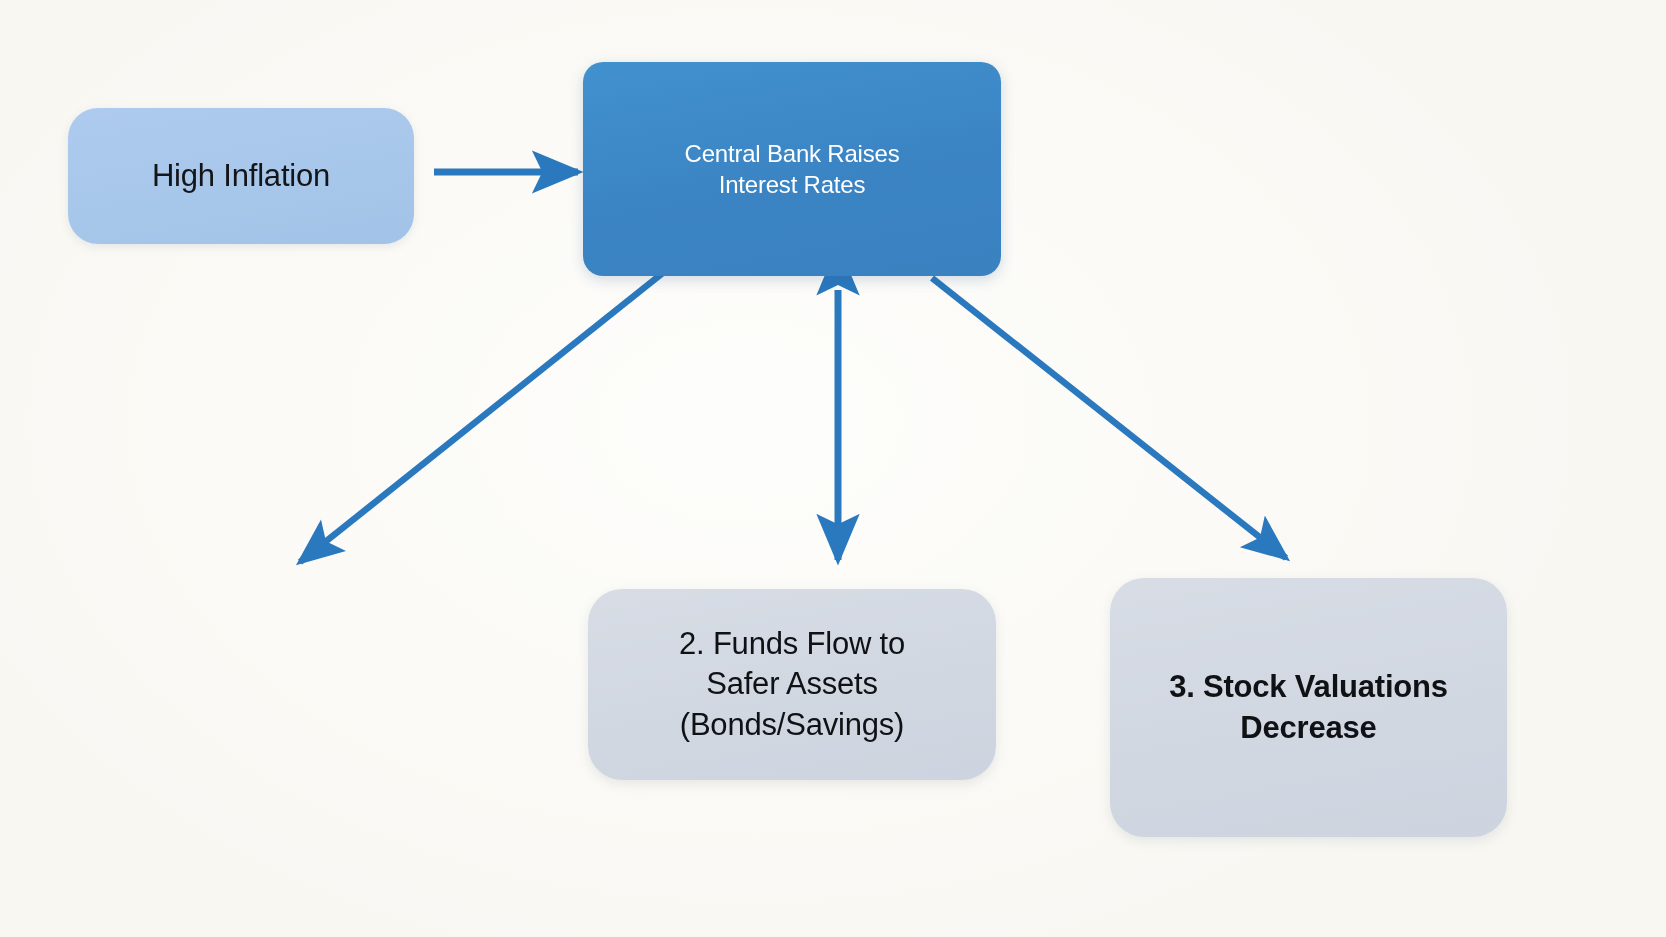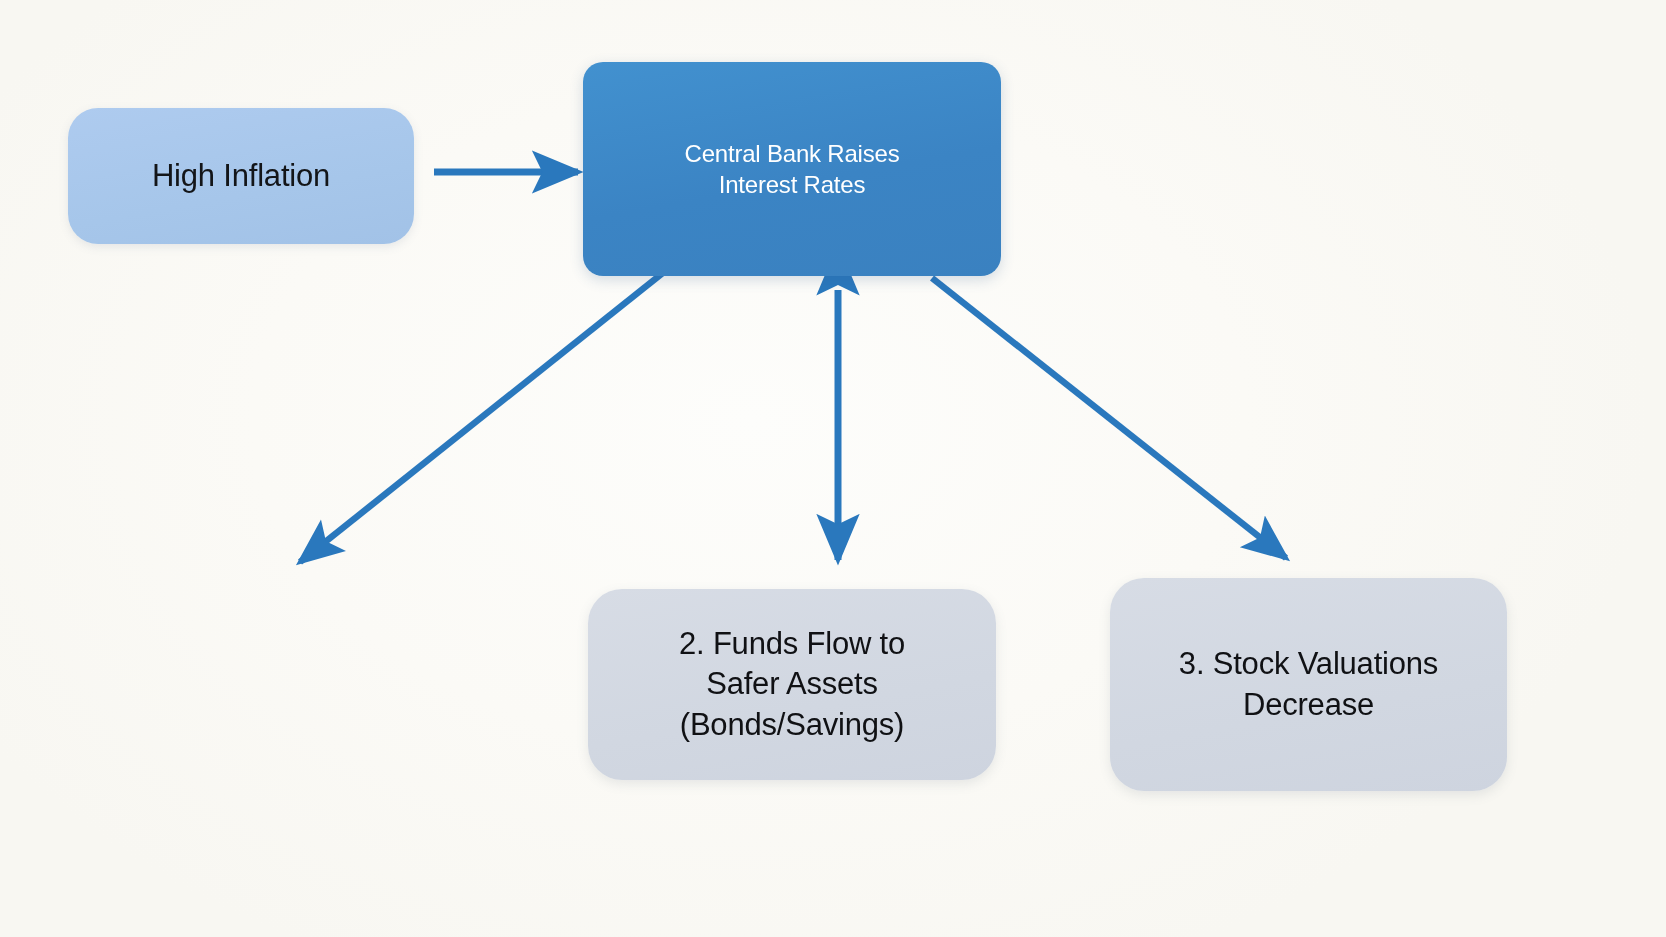--- a/index.html
+++ b/index.html
@@ -79,21 +79,22 @@
   .node-outcome-2 {
     left: 588px;
     top: 589px;
     width: 408px;
     height: 191px;
   }
   .node-outcome-3 {
     left: 1110px;
     top: 578px;
     width: 397px;
-    height: 213px;
+    height: 259px;
+    font-weight: bold;
   }
 </style>
 </head>
 <body>
 
 <div id="canvas">
 
   <svg id="arrow-layer" viewBox="0 0 1666 937" width="1666" height="937" xmlns="http://www.w3.org/2000/svg">
     <defs>
       <marker id="ah" markerWidth="9" markerHeight="9" refX="6.6" refY="3.2" orient="auto" markerUnits="strokeWidth">

